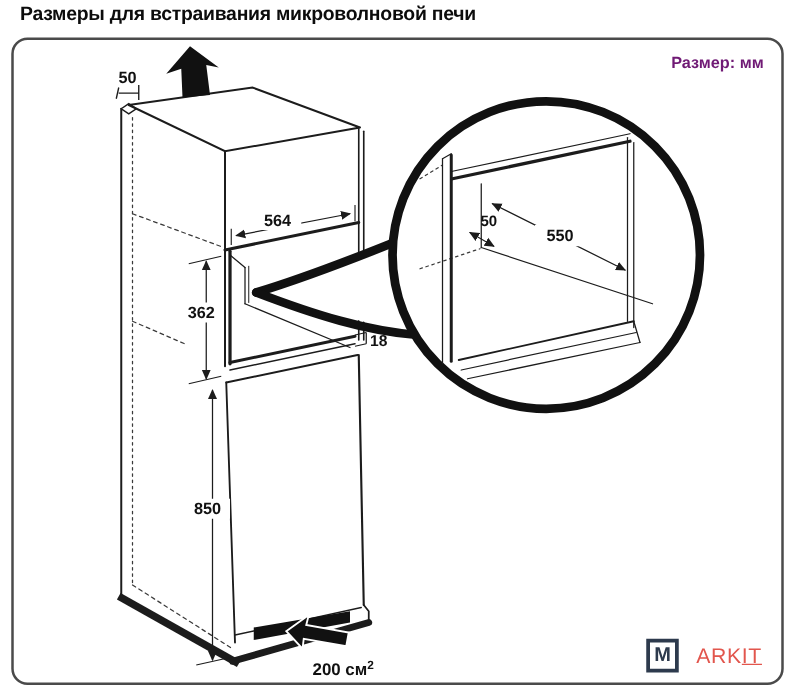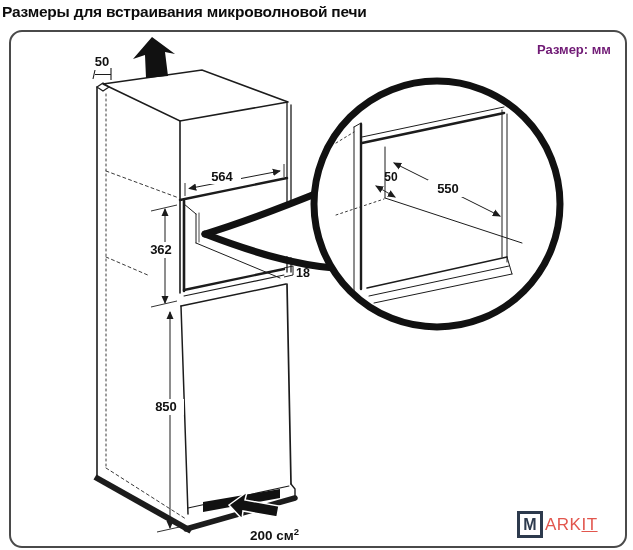--- a/index.html
+++ b/index.html
@@ -1,24 +1,24 @@
 <!DOCTYPE html>
 <html><head>
 <meta charset="utf-8">
 <style>
   html,body{margin:0;padding:0;background:#fff;}
   body{width:633px;height:550px;position:relative;font-family:"Liberation Sans",sans-serif;overflow:hidden;}
-  .page-title{position:absolute;left:2px;top:3px;font-size:15.5px;font-weight:bold;color:#0c0c0c;letter-spacing:-0.2px;}
+  .page-title{position:absolute;left:16px;top:3px;font-size:15.5px;font-weight:bold;color:#0c0c0c;letter-spacing:-0.2px;}
   .frame{position:absolute;left:9px;top:30px;width:614px;height:514px;border:2px solid #4a4a4a;border-radius:13px;background:#fff;}
   .unit-note{position:absolute;right:22px;top:42px;font-size:13px;font-weight:bold;color:#701a75;}
   svg{position:absolute;left:0;top:0;}
   svg text{font-family:"Liberation Sans",sans-serif;fill:#111;font-weight:bold;}
   .logo{position:absolute;left:517px;top:511px;display:flex;align-items:center;}
   .logo-mbox{width:20px;height:21px;border:3px solid #2d3a4d;color:#2d3a4d;font-size:16px;font-weight:bold;display:flex;align-items:center;justify-content:center;background:#fff;}
-  .logo-word{font-size:17px;font-weight:500;color:#e2564d;letter-spacing:0.5px;margin-left:2px;}
+  .logo-word{font-size:17px;font-weight:500;color:#e2564d;letter-spacing:0.5px;margin-left:14px;}
   .logo-word .uline{text-decoration:underline;}
 </style>
 </head>
 <body>
 
 <div class="page-title">Размеры для встраивания микроволновой печи</div>
 <div class="frame"></div>
 <div class="unit-note">Размер: мм</div>
 
 <svg width="633" height="550" viewBox="0 0 633 550">

